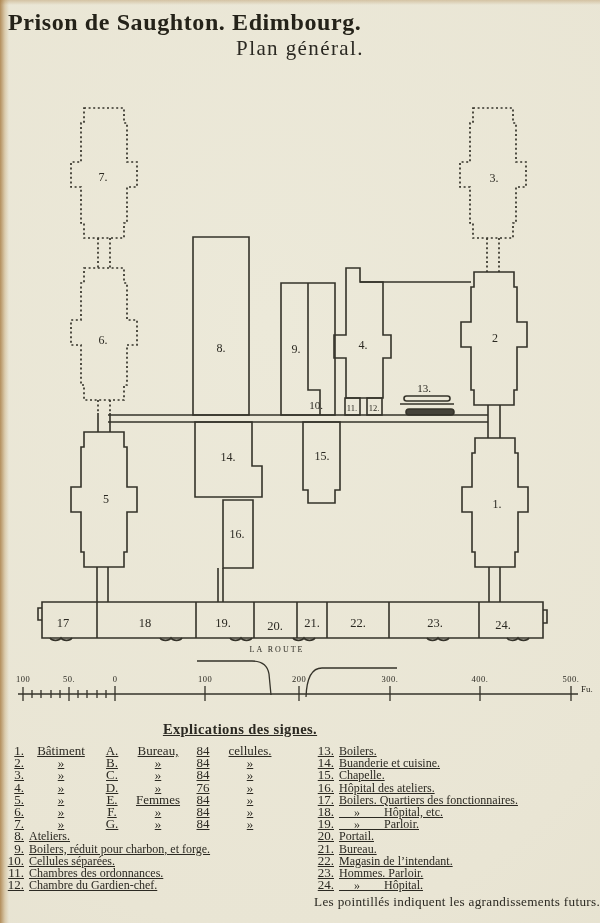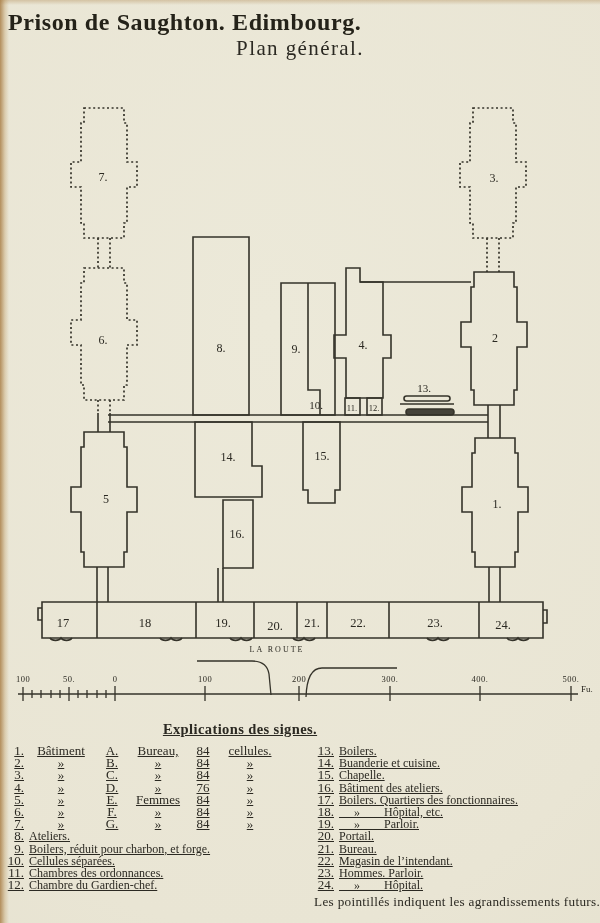--- a/index.html
+++ b/index.html
@@ -225,21 +225,21 @@
       <div class="item">
         <span class="n">14.</span>
         <span class="t">Buanderie et cuisine.</span>
       </div>
       <div class="item">
         <span class="n">15.</span>
         <span class="t">Chapelle.</span>
       </div>
       <div class="item">
         <span class="n">16.</span>
-        <span class="t">Bâtiment des ateliers.</span>
+        <span class="t">Hôpital des ateliers.</span>
       </div>
       <div class="item">
         <span class="n">17.</span>
         <span class="t">Boilers. Quartiers des fonctionnaires.</span>
       </div>
       <div class="item">
         <span class="n">18.</span>
         <span class="t">&nbsp;&nbsp;&nbsp;&nbsp;&nbsp;»&nbsp;&nbsp;&nbsp;&nbsp;&nbsp;&nbsp;&nbsp;&nbsp;Hôpital, etc.</span>
       </div>
       <div class="item">

